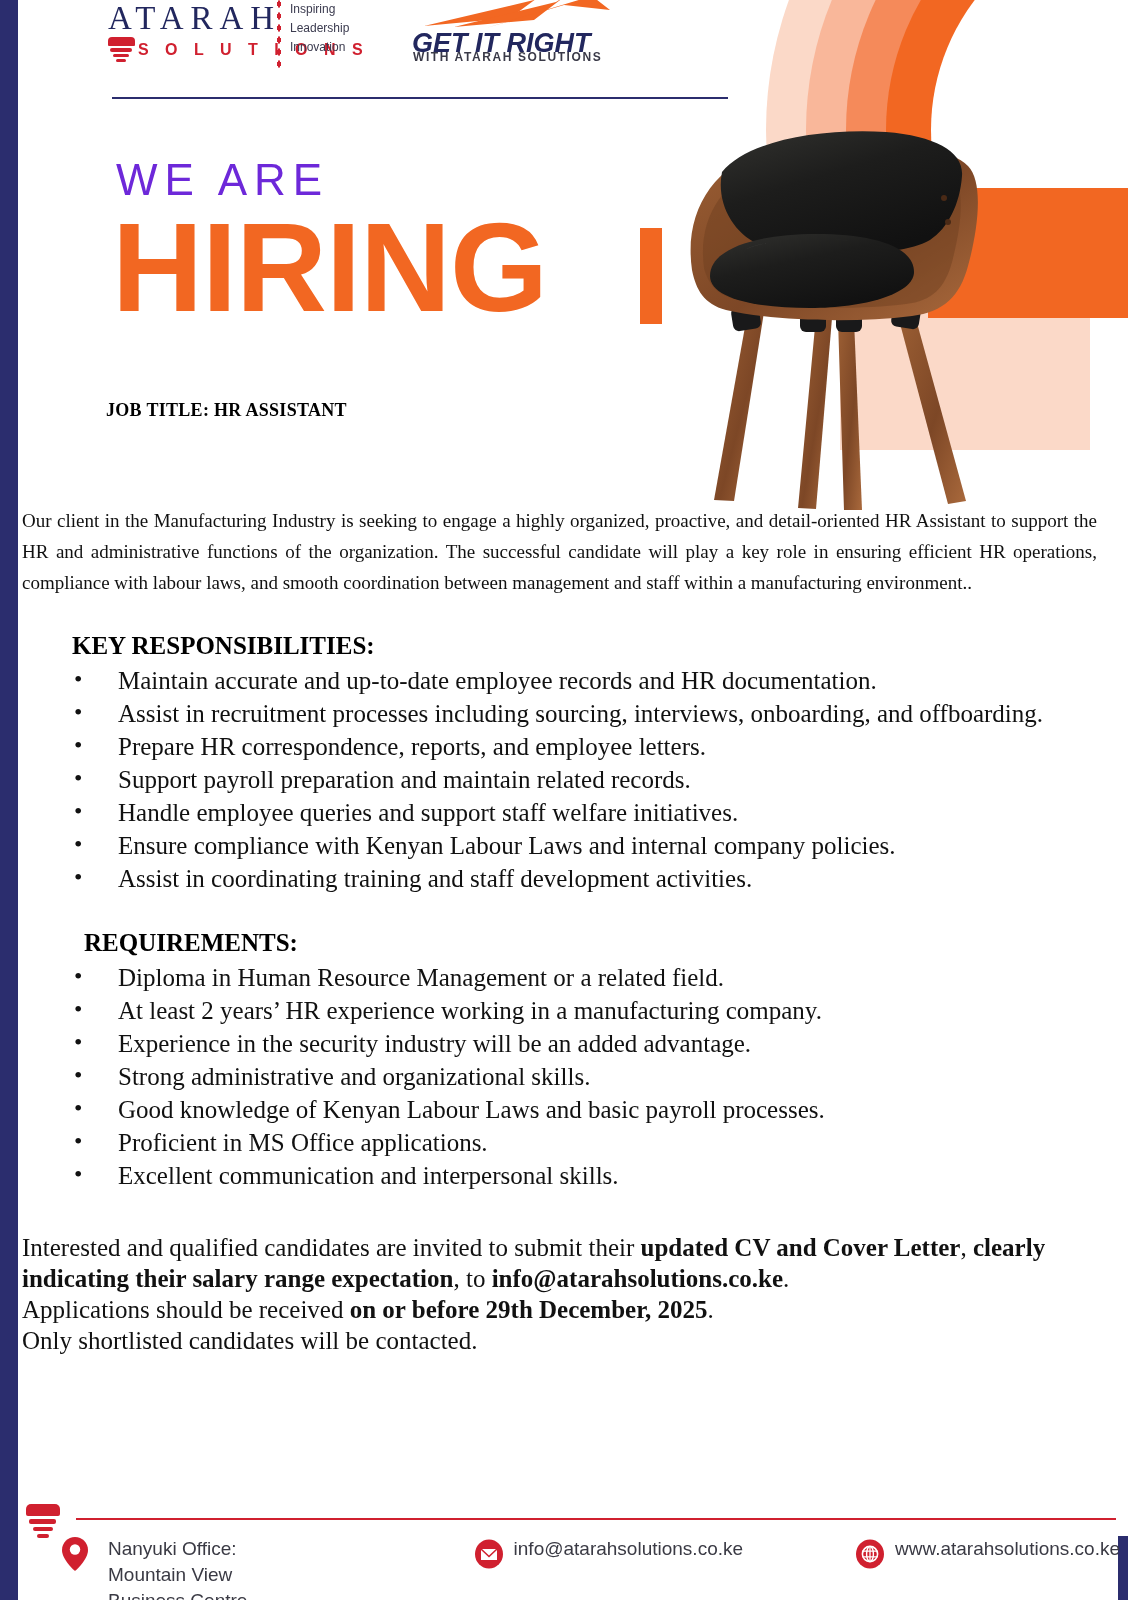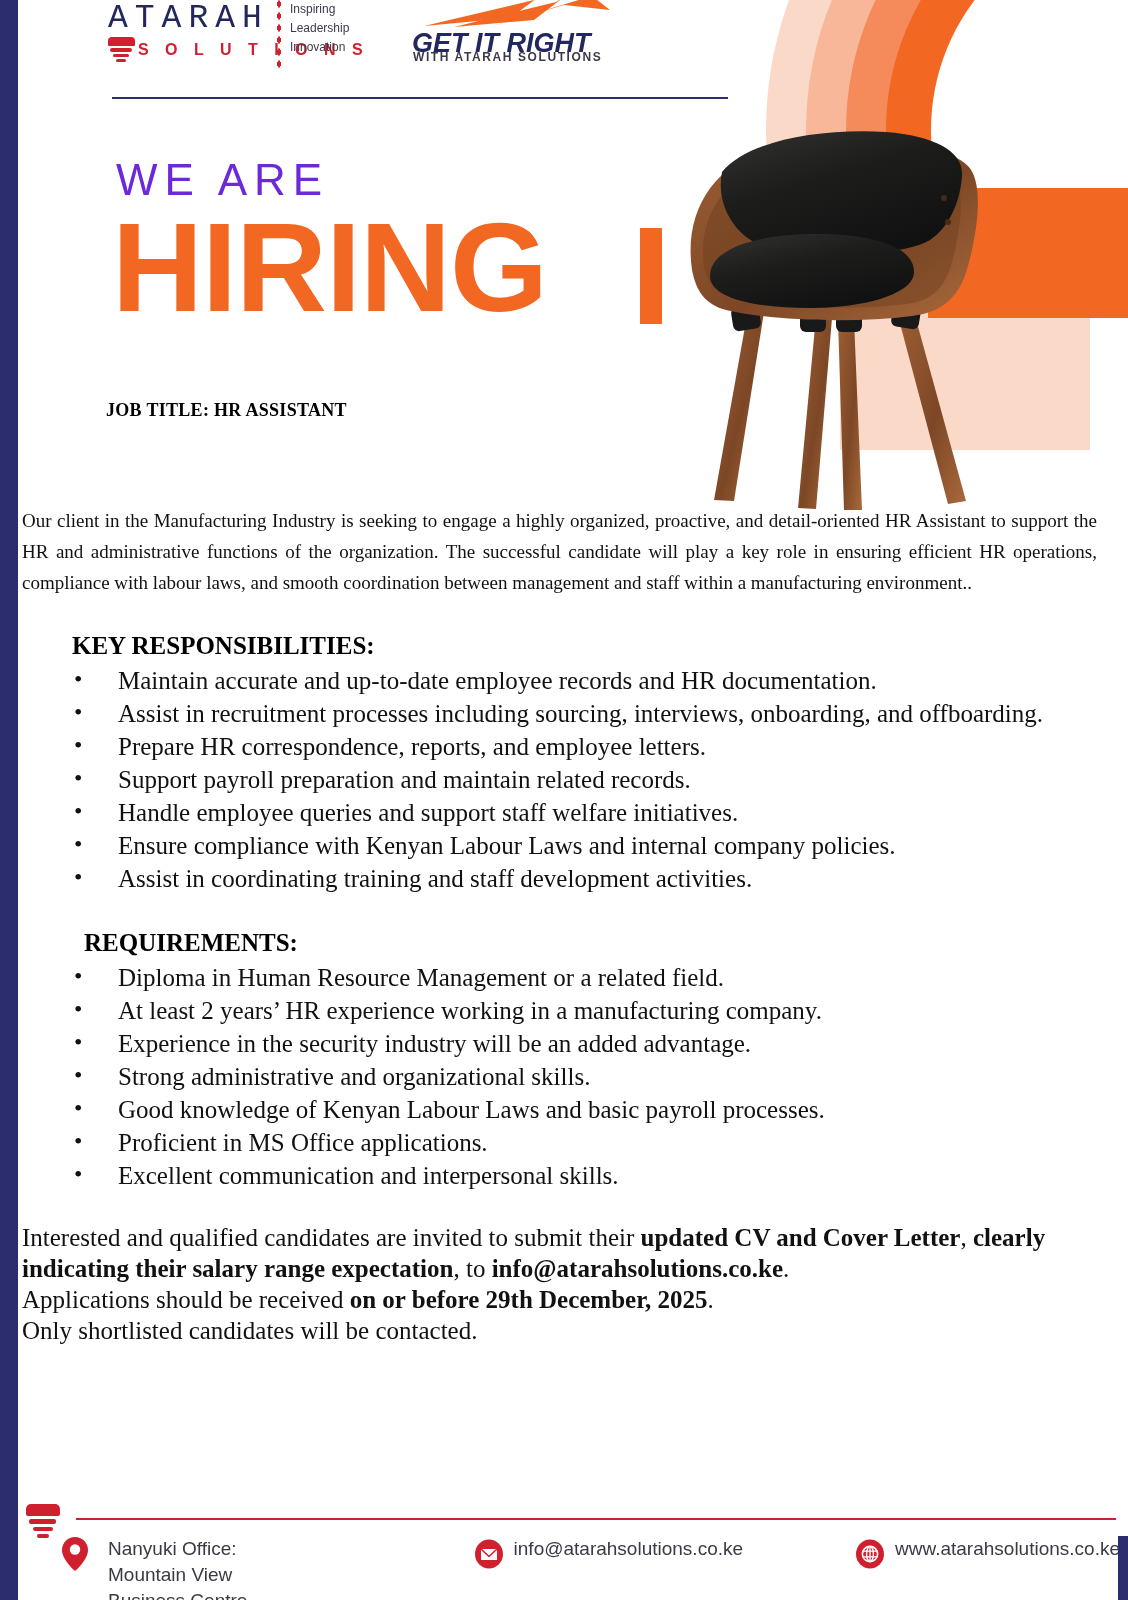--- a/index.html
+++ b/index.html
@@ -25,21 +25,21 @@
   .arc4{width:520px;height:520px;left:180px;top:120px;background:#f26722;}
   .arc-mask{position:absolute;width:430px;height:430px;left:225px;top:165px;background:#ffffff;border-radius:50%;}
   .arc-cut{position:absolute;left:0;top:430px;width:620px;height:470px;background:#ffffff;}
   .sq-pink{position:absolute;left:840px;top:190px;width:250px;height:260px;background:#fbd9c8;}
   .sq-orange{position:absolute;left:928px;top:188px;width:205px;height:130px;background:#f26722;}
   .sq-sm{position:absolute;left:640px;top:228px;width:22px;height:96px;background:#f26722;}
 
   
   .logo-block{position:absolute;left:108px;top:2px;width:270px;height:62px;}
   .logo-atarah{
-    font-family:Liberation Mono, monospace;
+    font-family:Liberation Serif, serif;
     font-size:33px;letter-spacing:7px;color:#22275e;line-height:1;
     font-weight:400;
   }
   .logo-sol-row{display:flex;align-items:center;margin-top:2px;}
   .lamp{width:27px;height:26px;position:relative;margin-right:3px;}
   .lamp b1,.lamp .b{position:absolute;background:#d0202f;left:0;border-radius:2px;}
   .lamp .l1{width:27px;height:9px;top:0;border-radius:4px 4px 1px 1px;}
   .lamp .l2{width:22px;height:4px;top:11px;left:2px;}
   .lamp .l3{width:16px;height:3px;top:17px;left:5px;}
   .lamp .l4{width:10px;height:3px;top:22px;left:8px;}
@@ -78,21 +78,21 @@
 
   
   .body{position:absolute;left:22px;top:505px;width:1075px;}
   .intro{font-size:19px;line-height:31px;text-align:justify;color:#111;margin:0;}
   .sec-head{font-weight:700;font-size:25px;margin:34px 0 0 50px;color:#000;}
   .sec-head.req{margin-left:62px;}
   ul.blist{list-style:none;margin:4px 0 0 0;padding:0;}
   ul.blist li{position:relative;padding-left:96px;font-size:25px;line-height:33px;color:#111;}
   ul.blist li::before{content:"\2022";position:absolute;left:52px;top:-1px;font-size:24px;}
   ul.blist li.just{text-align:justify;padding-right:4px;}
-  .closing{margin-top:30px;font-size:25px;line-height:31px;color:#111;}
+  .closing{margin-top:40px;font-size:25px;line-height:31px;color:#111;}
   .closing b{font-weight:700;}
 
   
   .footer{position:absolute;left:0;top:1496px;width:1128px;height:104px;}
   .f-lamp{position:absolute;left:26px;top:8px;width:34px;height:34px;}
   .f-lamp .b{position:absolute;background:#d0202f;left:0;border-radius:2px;}
   .f-lamp .l1{width:34px;height:12px;top:0;border-radius:5px 5px 2px 2px;}
   .f-lamp .l2{width:27px;height:5px;top:15px;left:3px;}
   .f-lamp .l3{width:20px;height:4px;top:23px;left:7px;}
   .f-lamp .l4{width:12px;height:4px;top:30px;left:11px;}

